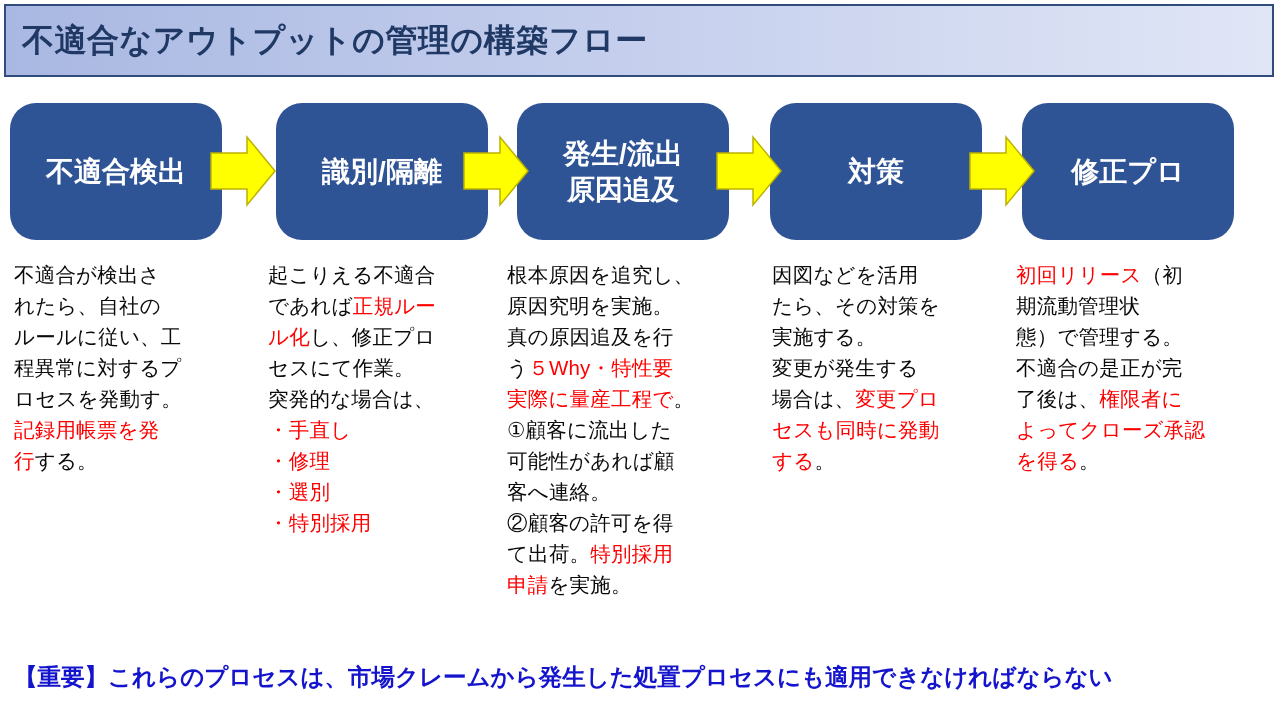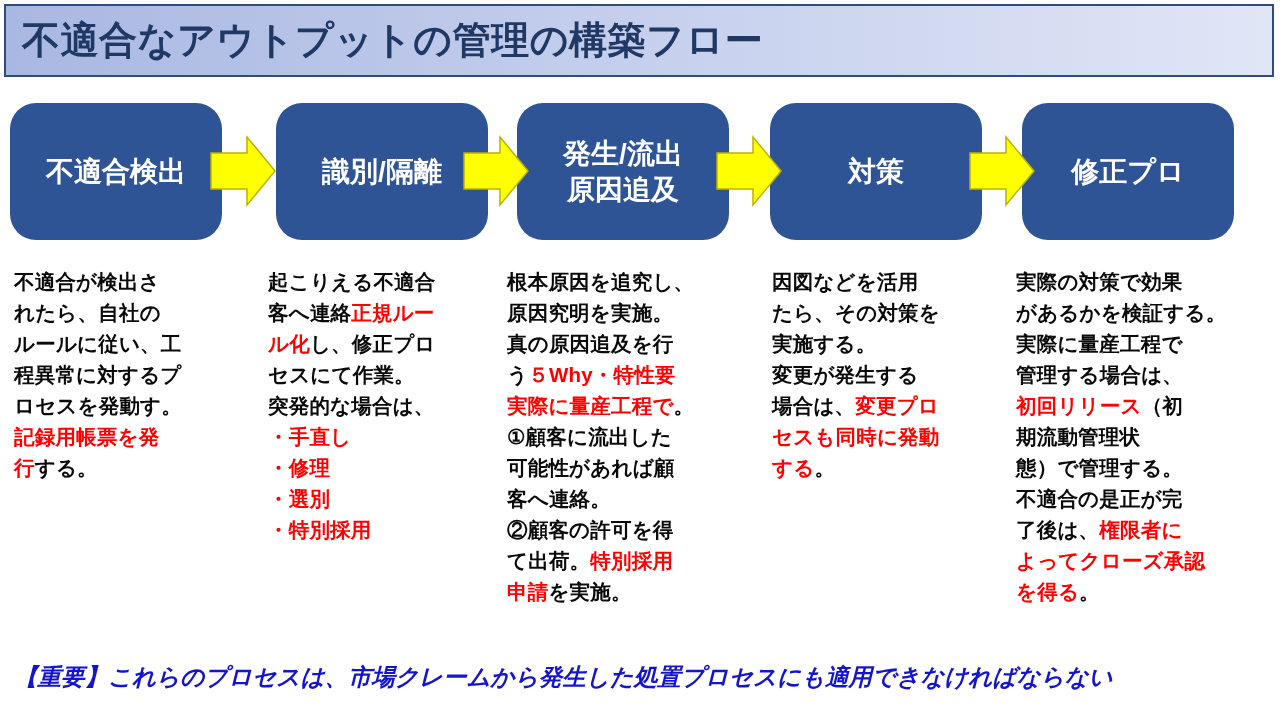--- a/index.html
+++ b/index.html
@@ -15,21 +15,21 @@
   
   .title-bar {
     position:absolute; left:4px; top:4px;
     width:1270px; height:73px;
     background:linear-gradient(90deg,#a9b8e2 0%, #c3cdec 45%, #e0e6f6 100%);
     border:2px solid #2f4c7c;
     display:flex; align-items:center;
   }
   .title-bar .title-text {
     padding-left:16px;
-    font-size:38px; font-weight:bold;
+    font-size:32px; font-weight:bold;
     color:#1f3864;
     letter-spacing:0.5px;
     white-space:nowrap;
   }
 
   
   .step-box {
     position:absolute; top:103px;
     width:212px; height:137px;
     background:#2f5496;
@@ -55,42 +55,40 @@
     z-index:2;
   }
   .arrow-1 { left:210px; }
   .arrow-2 { left:463px; }
   .arrow-3 { left:716px; }
   .arrow-4 { left:969px; }
   .flow-arrow svg { display:block; width:100%; height:100%; }
 
   
   .desc {
-    position:absolute; top:266px;
+    position:absolute; top:259px;
     white-space:pre-line;
     font-size:20.5px; line-height:31px;
     color:#0a0a0a;
     letter-spacing:0.2px;
-    font-weight:bold;
   }
   .desc .red { color:#ff0000; }
   .desc-1 { left:14px;   width:215px; }
   .desc-2 { left:268px;  width:222px; }
   .desc-3 { left:507px;  width:230px; }
   .desc-4 { left:772px;  width:222px; }
   .desc-5 { left:1016px; width:232px; }
 
   
   .footnote {
     position:absolute; left:14px; top:661px;
     width:1250px;
     font-size:23.5px; font-weight:bold;
     color:#1414cc;
     white-space:nowrap;
-    font-style:italic;
   }
 </style>
 </head>
 <body>
 
 <div class="title-bar">
   <div class="title-text">不適合なアウトプットの管理の構築フロー</div>
 </div>
 
 <div class="step-box step-1">
@@ -132,21 +130,21 @@
 </div>
 
 <div class="desc desc-1"><span class="run">不適合が検出さ
 れたら、自社の
 ルールに従い、工
 程異常に対するプ
 ロセスを発動す。
 </span><span class="run red">記録用帳票を発
 行</span><span class="run">する。</span></div>
 <div class="desc desc-2"><span class="run">起こりえる不適合
-客へ連絡</span><span class="run red">正規ルー
+であれば</span><span class="run red">正規ルー
 ル化</span><span class="run">し、修正プロ
 セスにて作業。
 突発的な場合は、
 </span><span class="run red">・手直し
 ・修理
 ・選別
 ・特別採用
 </span></div>
 <div class="desc desc-3"><span class="run">根本原因を追究し、
 原因究明を実施。
@@ -159,25 +157,21 @@
 ②顧客の許可を得
 て出荷。</span><span class="run red">特別採用
 申請</span><span class="run">を実施。</span></div>
 <div class="desc desc-4"><span class="run">因図などを活用
 たら、その対策を
 実施する。
 変更が発生する
 場合は、</span><span class="run red">変更プロ
 セスも同時に発動
 する</span><span class="run">。</span></div>
-<div class="desc desc-5"><span class="run">実際の対策で効果
-があるかを検証する。
-実際に量産工程で
-管理する場合は、
-</span><span class="run red">初回リリース</span><span class="run">（初
+<div class="desc desc-5"><span class="run red">初回リリース</span><span class="run">（初
 期流動管理状
 態）で管理する。
 不適合の是正が完
 了後は、</span><span class="run red">権限者に
 よってクローズ承認
 を得る</span><span class="run">。</span></div>
 
 <div class="footnote">【重要】これらのプロセスは、市場クレームから発生した処置プロセスにも適用できなければならない</div>
 
 </body></html>

